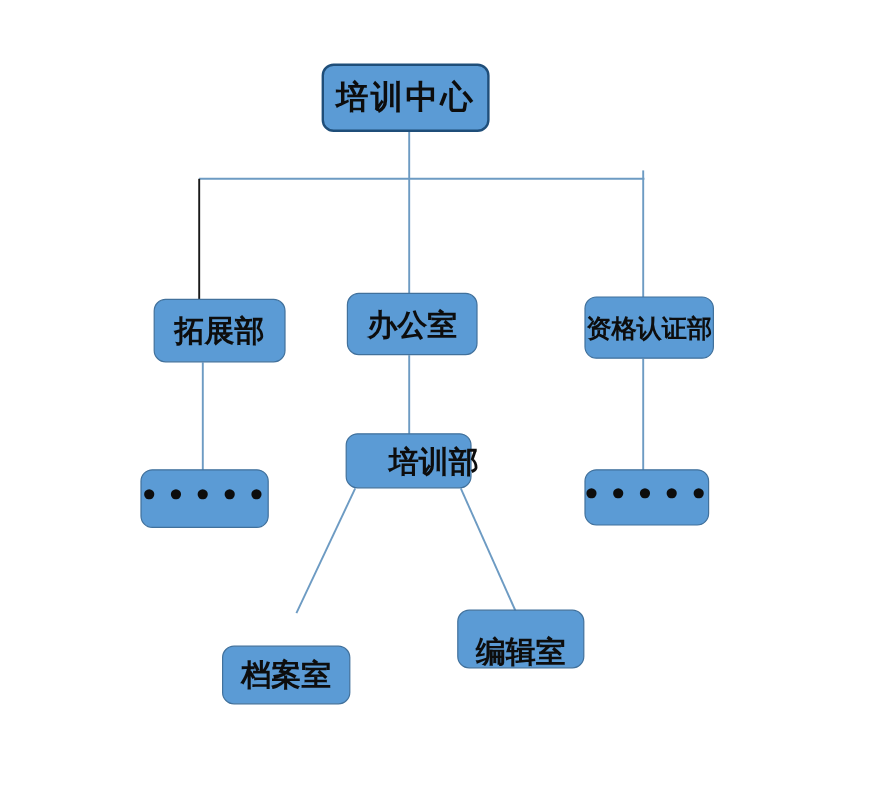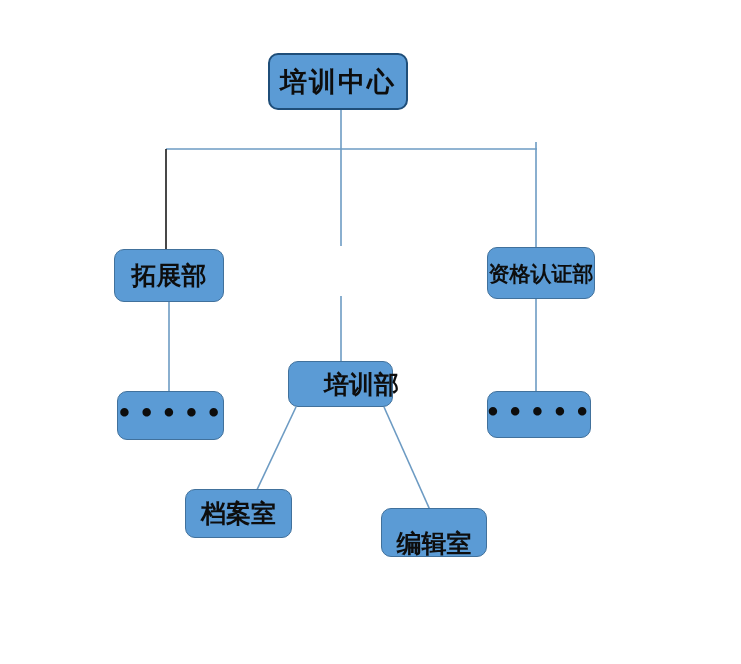--- a/index.html
+++ b/index.html
@@ -51,27 +51,27 @@
     letter-spacing: 7px;
     color: #0d0d0d;
     font-weight: bold;
     line-height: 1;
     white-space: nowrap;
     padding-left: 4px;
     transform: translateY(-3px);
   }
   
   .n1 { left: 268px; top: 53px;  width: 140px; height: 57px; }
-  .n2 { left: 114px; top: 249px; width: 110px; height: 53px; }
+  .n2 { left: 128px; top: 249px; width: 110px; height: 53px; }
   .n3 { left: 289px; top: 244px; width: 109px; height: 52px; }
   .n4 { left: 487px; top: 247px; width: 108px; height: 52px; text-align: right; }
   .n5 { left: 117px; top: 391px; width: 107px; height: 49px; }
   .n6 { left: 288px; top: 361px; width: 105px; height: 46px; padding-left: 42px; }
   .n7 { left: 487px; top: 391px; width: 104px; height: 47px; }
-  .n8 { left: 185px; top: 489px; width: 107px; height: 49px; }
+  .n8 { left: 185px; top: 538px; width: 107px; height: 49px; }
   .n9 { left: 381px; top: 508px; width: 106px; height: 49px; align-items: flex-end; }
 </style>
 </head>
 <body>
 
 <div class="canvas">
 
   <svg class="edges" width="741" height="664" viewBox="0 0 741 664">
     <line x1="341" y1="110" x2="341" y2="246" stroke="#6d9bc3" stroke-width="1.6"></line>
     <line x1="166" y1="149" x2="537" y2="149" stroke="#6d9bc3" stroke-width="1.6"></line>
@@ -85,20 +85,23 @@
   </svg>
 
   <div class="node n1 root">
     <span class="node-label">培训中心</span>
   </div>
 
   <div class="node n2">
     <span class="node-label">拓展部</span>
   </div>
 
+  <div class="node n3">
+    <span class="node-label">办公室</span>
+  </div>
 
   <div class="node n4 small-label">
     <span class="node-label">资格认证部</span>
   </div>
 
   <div class="node n5">
     <span class="dots-label">•••••</span>
   </div>
 
   <div class="node n6">

